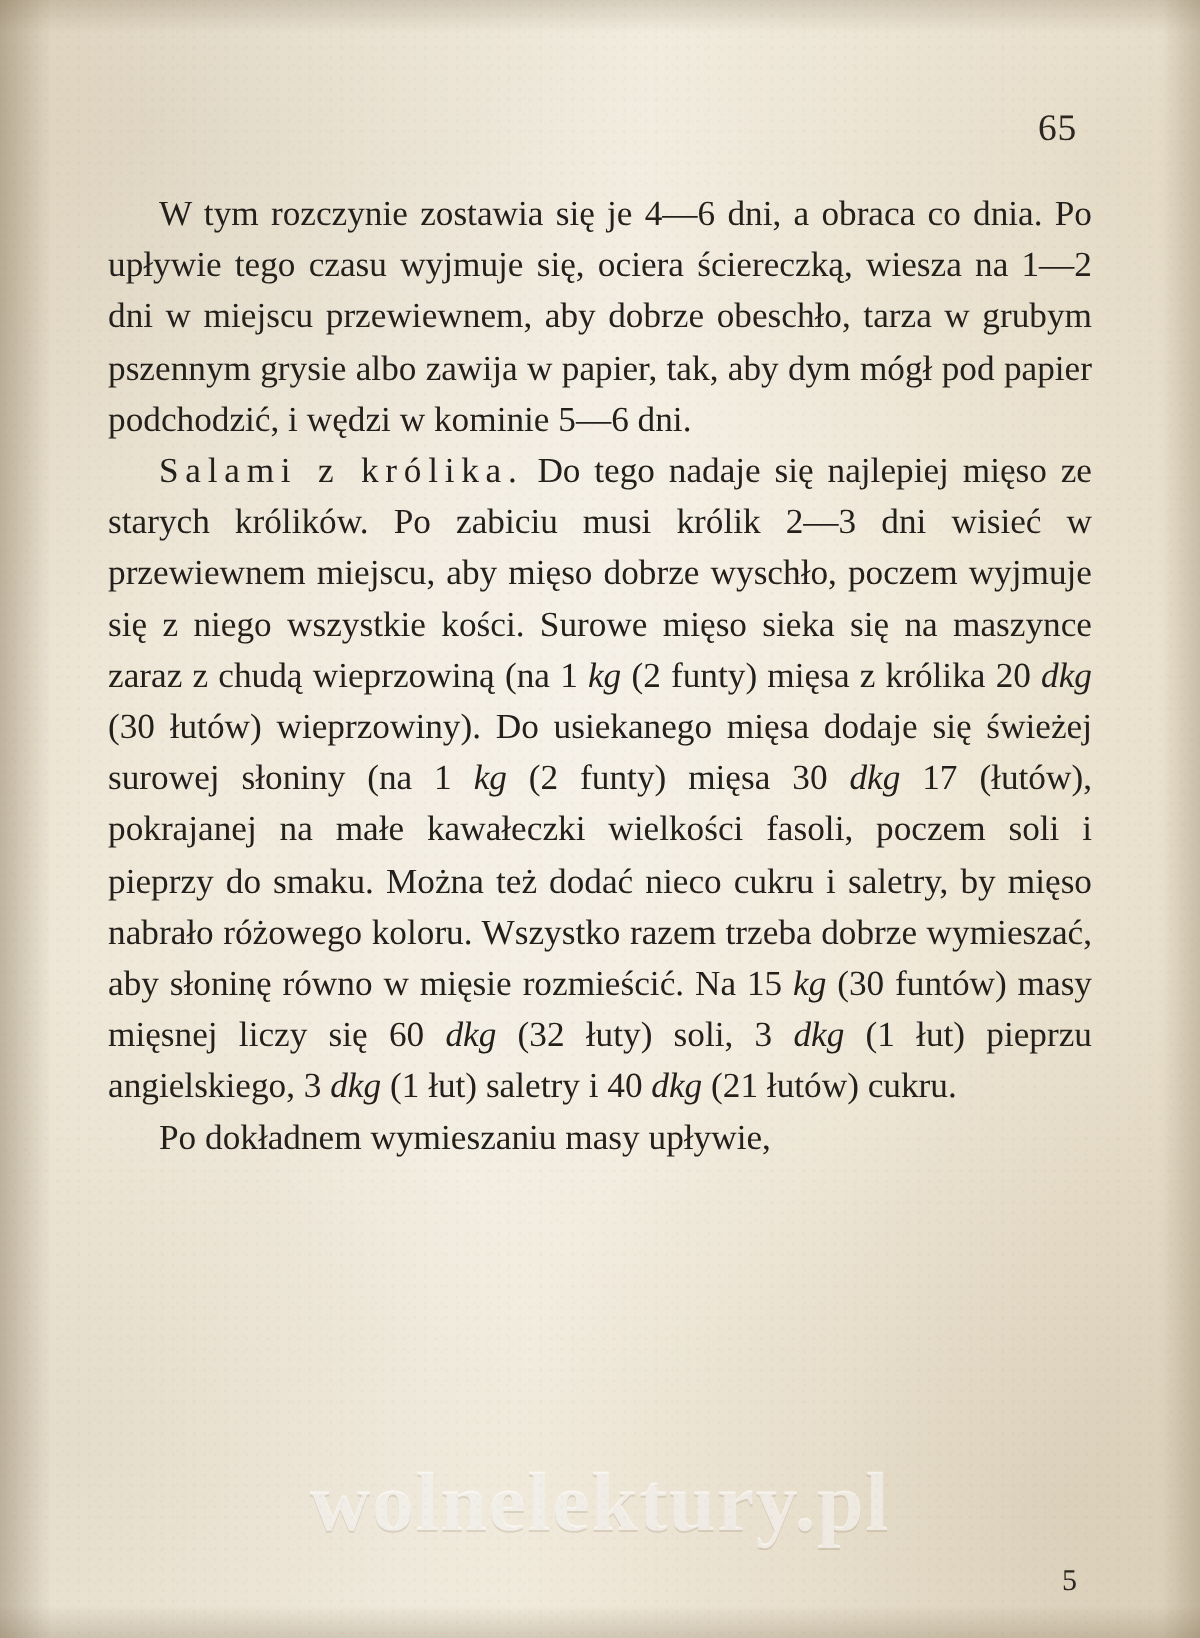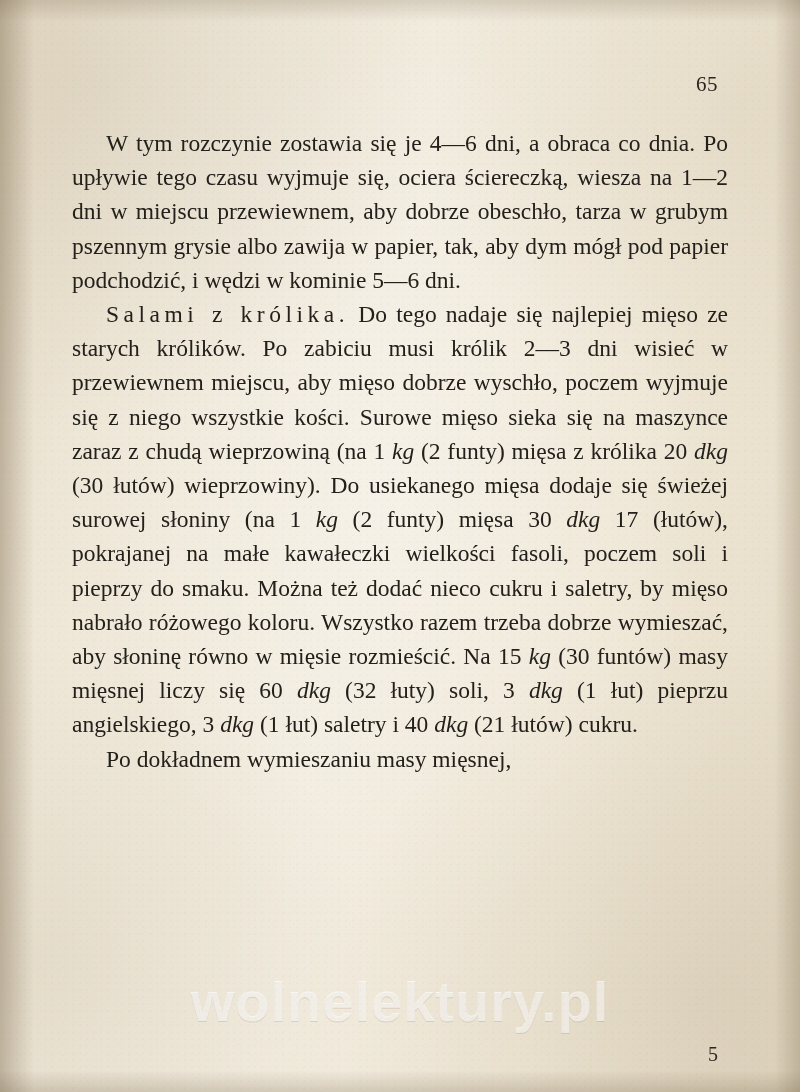--- a/index.html
+++ b/index.html
@@ -68,21 +68,21 @@
     left: 72px;
     right: 72px;
     top: 0;
     bottom: 0;
   }
 
   .folio-top {
     position: absolute;
     right: 10px;
     top: 72px;
-    font-size: 21px;
+    font-size: 25px;
     color: #2b2620;
     letter-spacing: 0.5px;
   }
 
   .body-text {
     position: absolute;
     left: 0;
     right: 0;
     top: 126px;
     font-size: 23.5px;
@@ -114,21 +114,21 @@
     color: #2b2620;
   }
 
   
   .watermark {
     position: absolute;
     left: 0;
     right: 0;
     bottom: 58px;
     text-align: center;
-    font-family: Liberation Sans, sans-serif;
+    font-family: Liberation Serif, serif;
     font-size: 56px;
     font-weight: 700;
     color: rgba(255,255,255,0.62);
     letter-spacing: 1px;
     text-shadow: 0 1px 0 rgba(120,100,70,0.18);
     pointer-events: none;
     white-space: nowrap;
   }
 
   
@@ -152,21 +152,21 @@
   <div class="edge-shadow-right"></div>
   <div class="edge-shadow-top"></div>
   <div class="edge-shadow-bottom"></div>
 
   <div class="content">
     <div class="folio-top">65</div>
 
     <div class="body-text" id="body-text">
         <p class="indent"><span>W tym rozczynie zostawia się je 4—6 dni, a obraca co dnia. Po upływie tego czasu wyjmuje się, ociera ściereczką, wiesza na 1—2 dni w miejscu przewiewnem, aby dobrze obeschło, tarza w grubym pszennym grysie albo zawija w papier, tak, aby dym mógł pod papier podchodzić, i wędzi w kominie 5—6 dni.</span></p>
         <p class="indent"><span class="spaced">Salami z królika.</span><span> Do tego nadaje się najlepiej mięso ze starych królików. Po zabiciu musi królik 2—3 dni wisieć w przewiewnem miejscu, aby mięso dobrze wyschło, poczem wyjmuje się z niego wszystkie kości. Surowe mięso sieka się na maszynce zaraz z chudą wieprzowiną (na 1 </span><span class="ital">kg</span><span> (2 funty) mięsa z królika 20 </span><span class="ital">dkg</span><span> (30 łutów) wieprzowiny). Do usiekanego mięsa dodaje się świeżej surowej słoniny (na 1 </span><span class="ital">kg</span><span> (2 funty) mięsa 30 </span><span class="ital">dkg</span><span> 17 (łutów), pokrajanej na małe kawałeczki wielkości fasoli, poczem soli i pieprzy do smaku. Można też dodać nieco cukru i saletry, by mięso nabrało różowego koloru. Wszystko razem trzeba dobrze wymieszać, aby słoninę równo w mięsie rozmieścić. Na 15 </span><span class="ital">kg</span><span> (30 funtów) masy mięsnej liczy się 60 </span><span class="ital">dkg</span><span> (32 łuty) soli, 3 </span><span class="ital">dkg</span><span> (1 łut) pieprzu angielskiego, 3 </span><span class="ital">dkg</span><span> (1 łut) saletry i 40 </span><span class="ital">dkg</span><span> (21 łutów) cukru.</span></p>
-        <p class="indent"><span>Po dokładnem wymieszaniu masy mięsnej,</span></p>
+        <p class="indent"><span>Po dokładnem wymieszaniu masy upływie,</span></p>
       </div>
 
     <div class="folio-bottom">5</div>
   </div>
 
   <div class="watermark">wolnelektury.pl</div>
   <div class="noise"></div>
 </div>
 
 </body></html>

